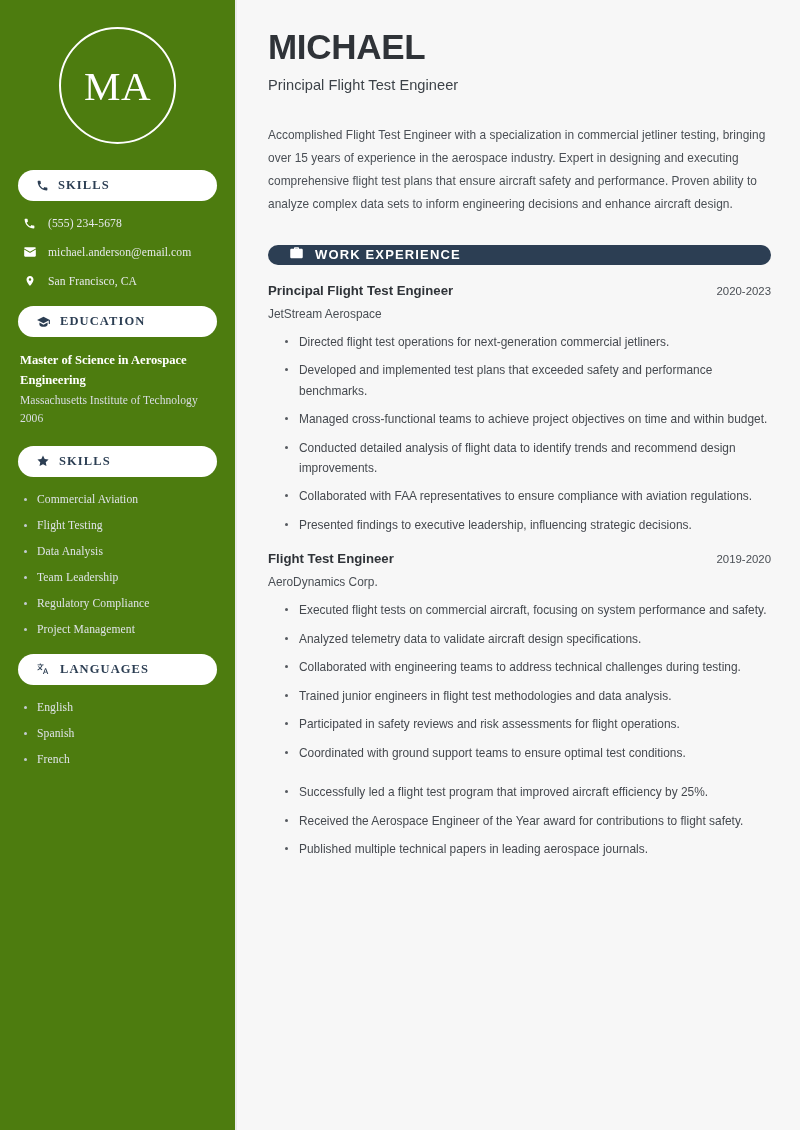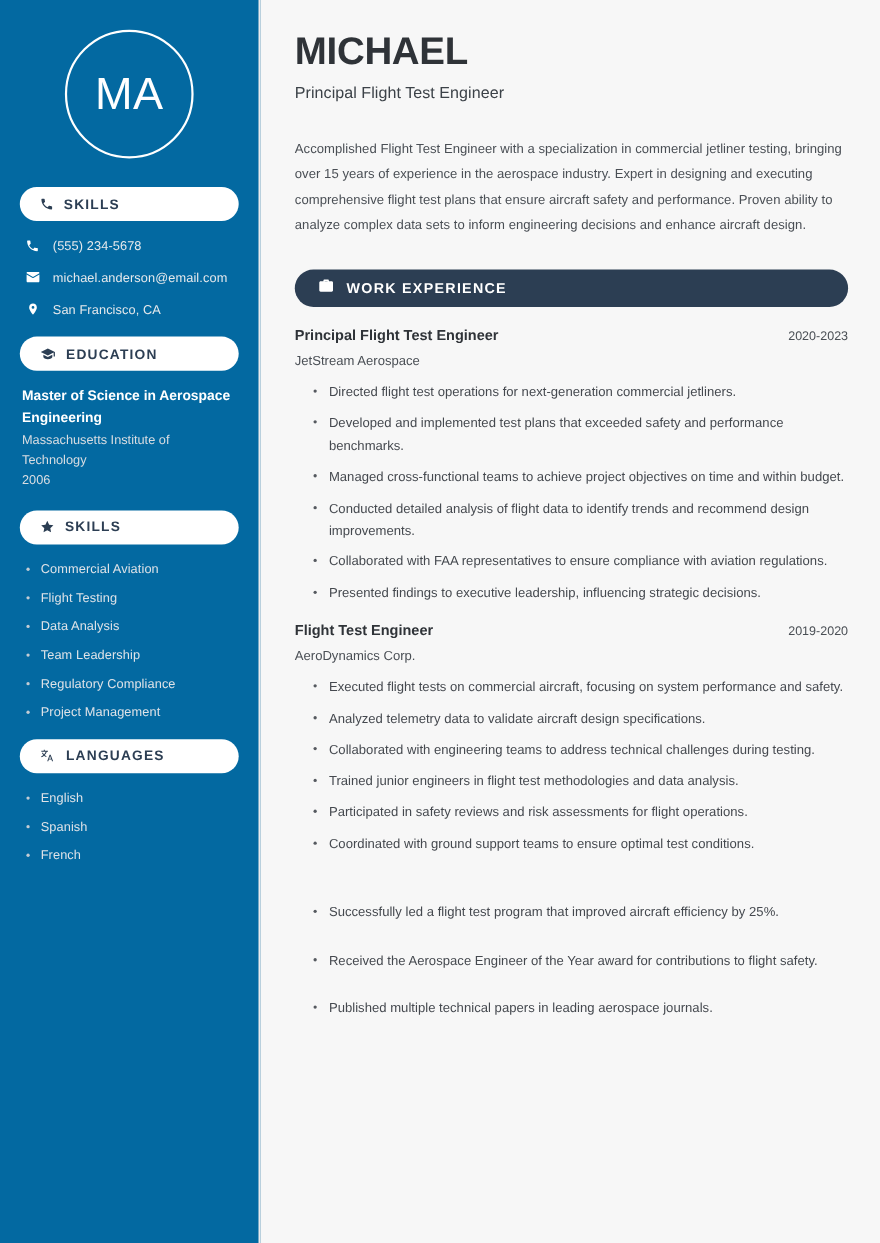--- a/index.html
+++ b/index.html
@@ -14,25 +14,26 @@
     width: 800px; height: 1130px;
     background: #f7f7f7;
     display: flex;
     overflow: hidden;
   }
 
   
   .sidebar {
     width: 237px;
     flex: 0 0 237px;
-    background: #0369a1;
+    background: #4d7c0f;
     color: #ffffff;
     padding: 0 18px;
     border-right: 2px solid #e9eaec;
     position: relative;
+    font-family: Liberation Serif, serif;
   }
 
   .avatar-wrap {
     display: flex;
     justify-content: center;
     padding-top: 27px;
     padding-bottom: 26px;
   }
   .avatar {
     width: 117px; height: 117px;
@@ -143,21 +144,21 @@
     font-size: 11.9px;
     line-height: 1.92;
     color: #4a4f55;
     letter-spacing: 0.04px;
   }
 
   .banner {
     margin-top: 29px;
     background: #2c3e53;
     border-radius: 20px;
-    height: 34px;
+    height: 20px;
     display: flex;
     align-items: center;
     gap: 11px;
     padding: 0 21px;
     margin-bottom: 18px;
   }
   .banner-label {
     color: #ffffff;
     font-size: 13px;
     font-weight: bold;
@@ -199,21 +200,21 @@
   ul.bullets li::before {
     content: "";
     position: absolute;
     left: 0; top: 8px;
     width: 3px; height: 3px;
     border-radius: 50%;
     background: #55595f;
   }
   .entry.second { margin-top: 16px; }
   .ach-list { padding-top: 14px; }
-  .ach-list li { margin-bottom: 12px; margin-top: 23px; }
+  .ach-list li { margin-bottom: 12px; }
 </style>
 </head>
 <body>
 
 <div class="page">
 
   <aside class="sidebar">
 
     <div class="avatar-wrap">
       <div class="avatar">

